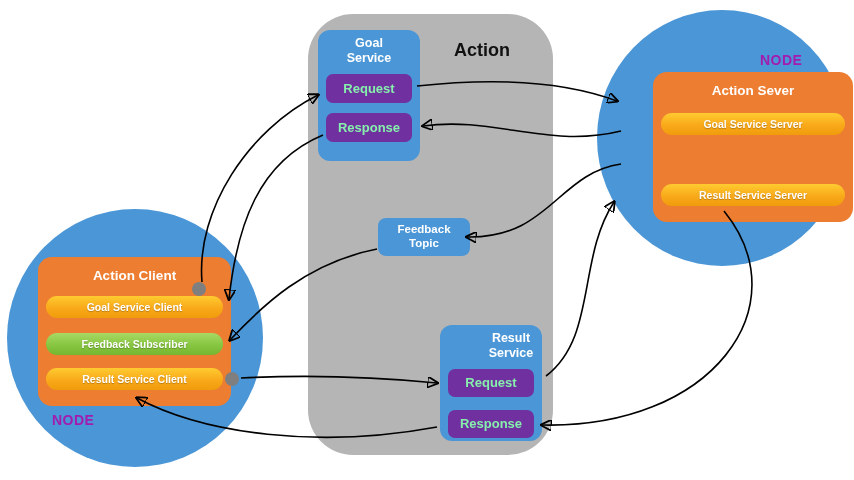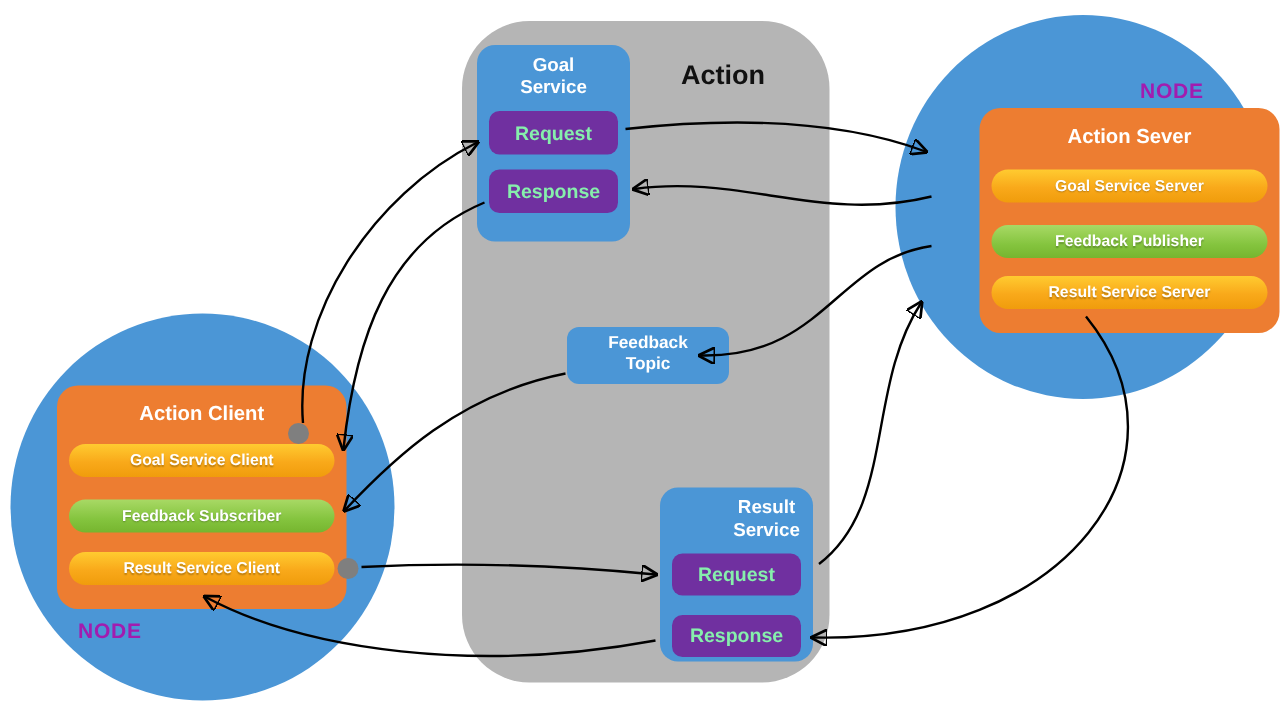--- a/index.html
+++ b/index.html
@@ -50,21 +50,21 @@
   .result-box{left:440px;top:325px;width:102px;height:116px;padding-left:40px;}
   .service-title{margin:6px auto 0;width:62px;text-align:center;color:#fff;
     font-weight:700;font-size:12.5px;line-height:1.18;}
   .purple-btn{position:absolute;left:8px;width:86px;height:29px;background:var(--purple);
     border-radius:7px;color:#86efac;font-weight:700;font-size:13px;text-align:center;line-height:29px;}
   .goal-box .btn-request{top:44px;} .goal-box .btn-response{top:83px;}
   .result-box .btn-request{top:44px;height:28px;line-height:28px;}
   .result-box .btn-response{top:85px;height:28px;line-height:28px;}
 
   
-  .topic-box{position:absolute;left:378px;top:218px;width:108px;height:38px;
+  .topic-box{position:absolute;left:378px;top:218px;width:92px;height:38px;
     background:var(--blue);border-radius:8px;display:flex;align-items:center;justify-content:center;}
   .topic-title{width:62px;text-align:center;color:#fff;font-weight:700;font-size:11.5px;line-height:1.2;}
 
   
   .dot{position:absolute;width:14px;height:14px;border-radius:50%;background:var(--dot);z-index:12;}
   .dot-1{left:192px;top:282px;}
   .dot-2{left:225px;top:372px;}
 
   
   svg.arrows{position:absolute;left:0;top:0;width:854px;height:480px;z-index:10;pointer-events:none;}
@@ -84,21 +84,20 @@
     <div class="pill pill-orange c-pill-1">Goal Service Client</div>
     <div class="pill pill-green c-pill-2">Feedback Subscriber</div>
     <div class="pill pill-orange c-pill-3">Result Service Client</div>
   </div>
   <div class="node-label node-label-left">NODE</div>
 
   <div class="node-circle circle-right"></div>
   <div class="orange-box server-box">
     <div class="orange-title">Action Sever</div>
     <div class="pill pill-orange s-pill-1">Goal Service Server</div>
-    <div class="pill pill-green s-pill-2">Feedback Publisher</div>
     <div class="pill pill-orange s-pill-3">Result Service Server</div>
   </div>
   <div class="node-label node-label-right">NODE</div>
 
   <div class="service-box goal-box">
     <div class="service-title">Goal Service</div>
     <div class="purple-btn btn-request">Request</div>
     <div class="purple-btn btn-response">Response</div>
   </div>
 

